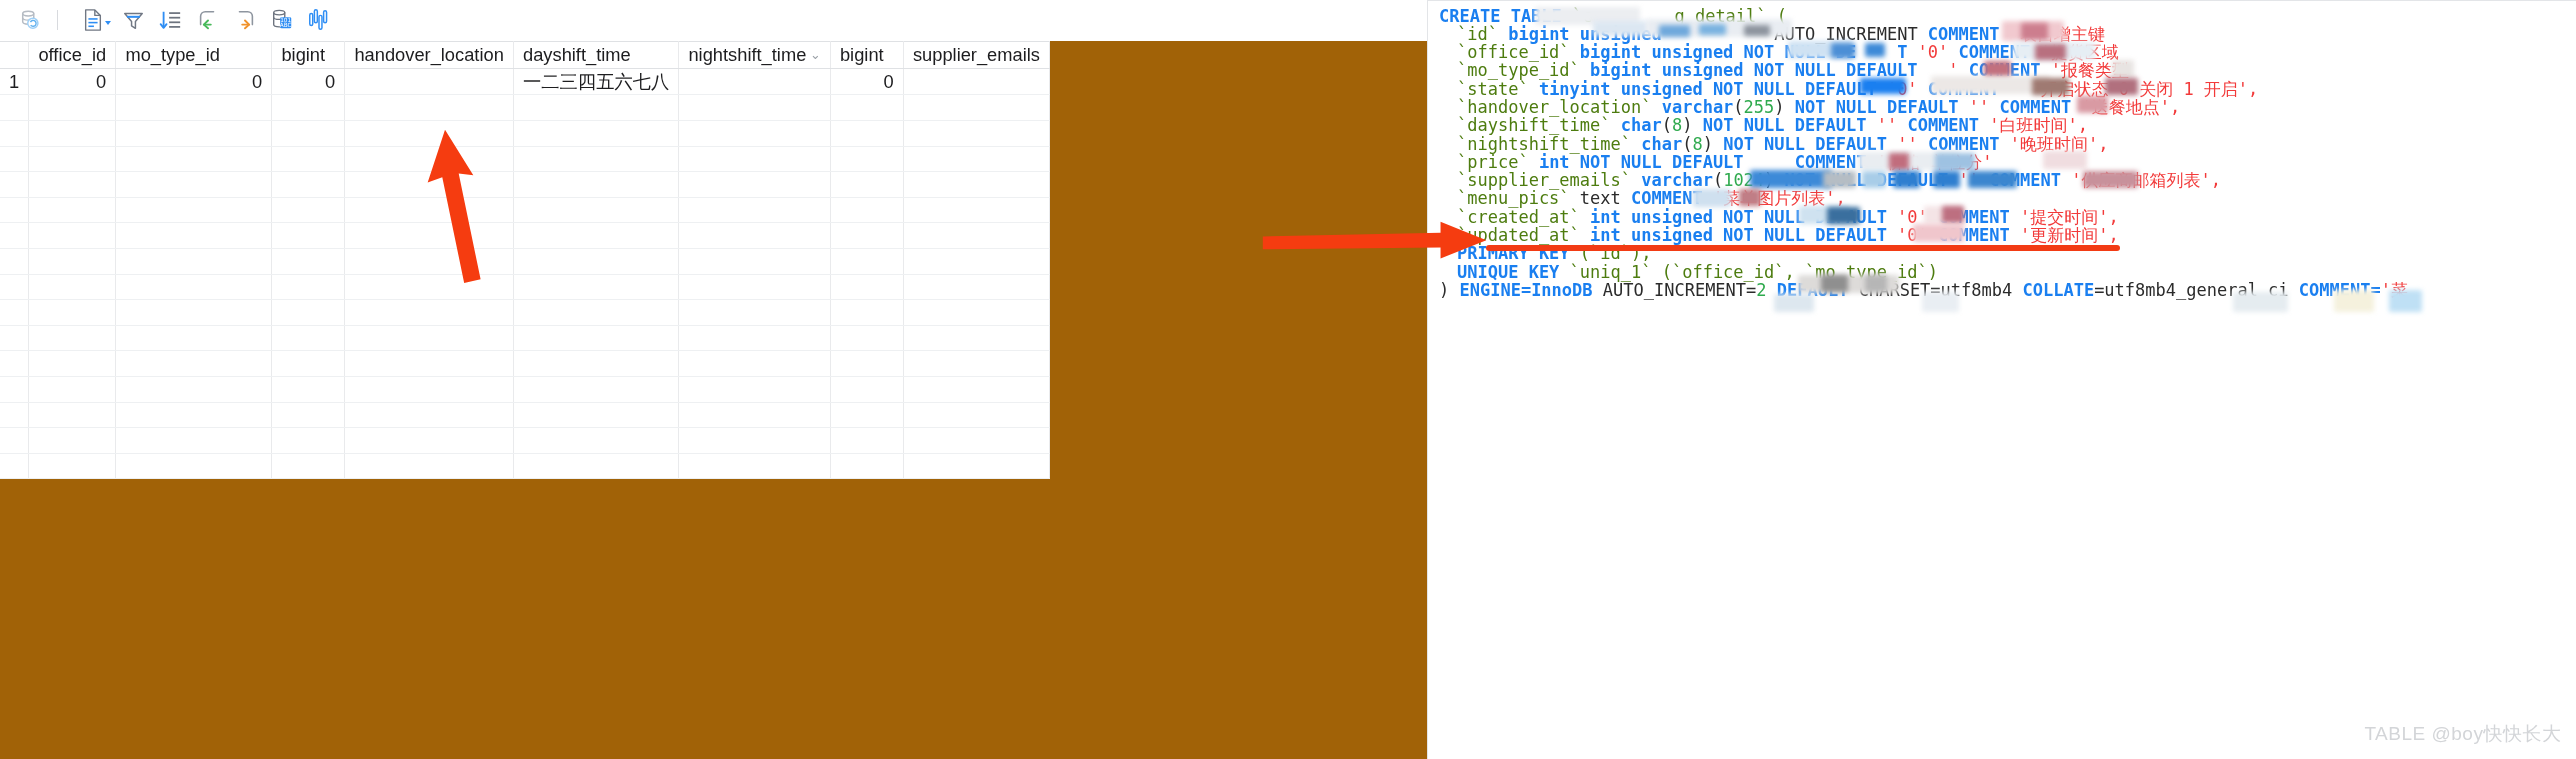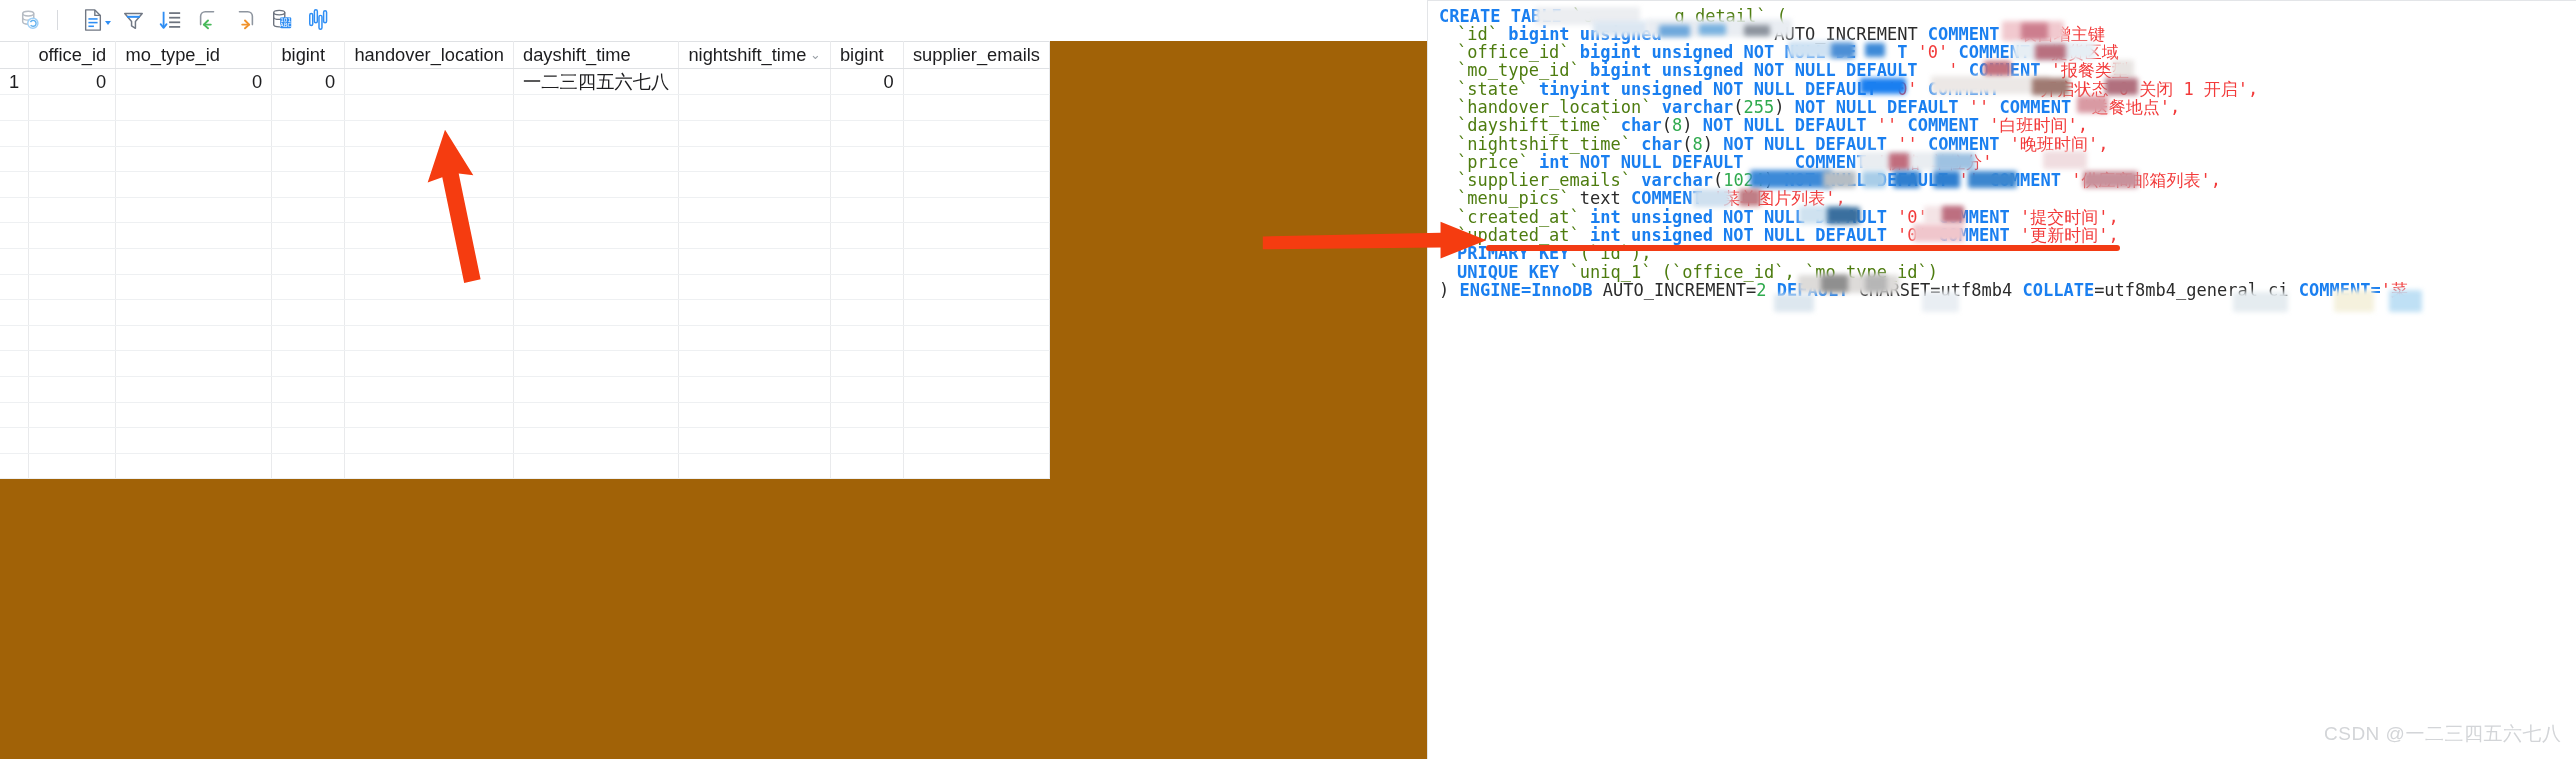--- a/index.html
+++ b/index.html
@@ -587,15 +587,15 @@
     <div class="blob" style="left:906px;  top:289px; width:40px;  height:22px; background:#f5f1dd;"></div>
     <div class="blob" style="left:961px; top:289px; width:33px;  height:22px; background:#bfe0f5;"></div>
   </div>
 
   <div id="sql-underline"></div>
 
   <svg id="sql-arrow" viewBox="0 0 250 52">
     <path d="M2 20 L196 16 L196 4 L246 24 L196 44 L196 32 L2 34 Z" fill="#f53c10"></path>
   </svg>
 
-  <div id="watermark">CSDN @一二三四五六七八</div>
+  <div id="watermark">TABLE @boy快快长大</div>
 </div>
 
 
 </body></html>

